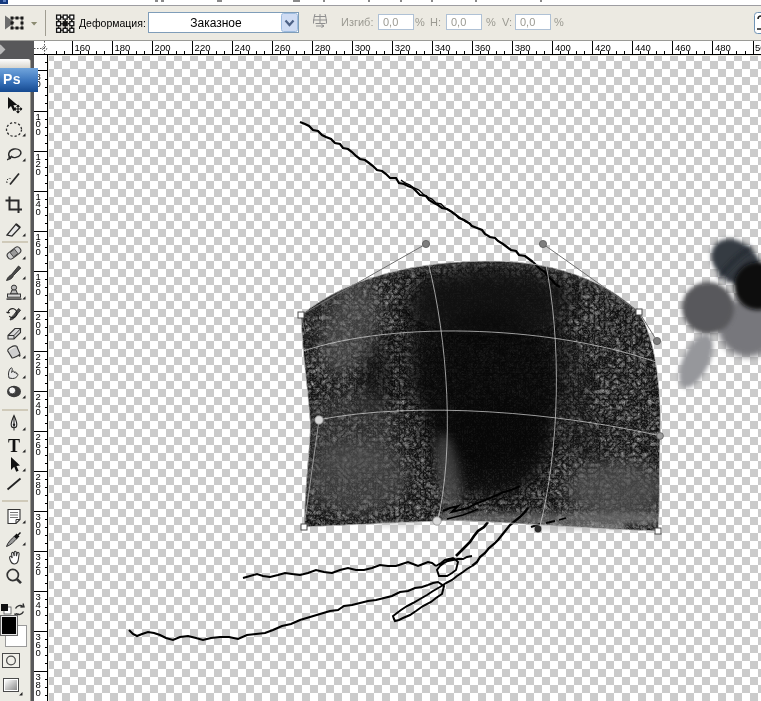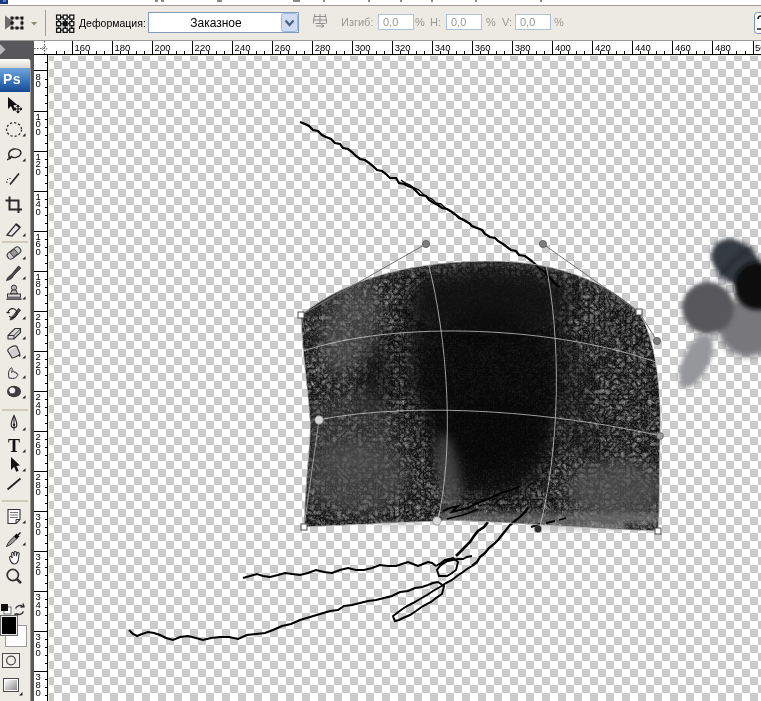--- a/index.html
+++ b/index.html
@@ -424,21 +424,21 @@
 <text x="486" y="26" font-family="Liberation Sans, sans-serif" font-size="11" fill="#9b9a92">%</text>
 <text x="502" y="26" font-family="Liberation Sans, sans-serif" font-size="11" fill="#9b9a92">V:</text>
 <rect x="515.5" y="14.5" width="35" height="15" fill="#fff" stroke="#afc1d5"></rect>
     <text x="520" y="26" font-family="Liberation Sans, sans-serif" font-size="11" fill="#9b9a92">0,0</text>
 <text x="554" y="26" font-family="Liberation Sans, sans-serif" font-size="11" fill="#9b9a92">%</text>
 <rect x="754.5" y="12.5" width="12" height="21" rx="3" fill="#fff" stroke="#6f93b5"></rect>
 <path d="M758,19 a3,3 0 1 1 3,3 M757,29 l4,0" stroke="#222" stroke-width="1.6" fill="none"></path>
 </svg>
 <div style="position:absolute;left:0;top:59px;width:30px;height:642px;background:#ecebe4;border-right:1px solid #9a988f;border-top-right-radius:3px"></div>
 <div style="position:absolute;left:0;top:59px;width:30px;height:9px;background:linear-gradient(#ffffff,#d8d5cd);border-top-right-radius:3px;border-bottom:1px solid #c0beb6"></div>
-<div style="position:absolute;left:0;top:68px;width:30px;height:24px;background:linear-gradient(#71a5dc,#3a74bc 55%,#15498f);text-align:right;">
+<div style="position:absolute;left:0;top:68px;width:38px;height:24px;background:linear-gradient(#71a5dc,#3a74bc 55%,#15498f);text-align:right;">
     <span style="position:absolute;left:3px;top:3px;font-family:'Liberation Sans',sans-serif;font-weight:bold;font-size:14px;color:#fff;letter-spacing:0.5px">Ps</span>
   </div>
 <svg style="position:absolute;left:0;top:59px" width="30" height="642" viewBox="0 59 30 642">
 <g transform="translate(4,96)">
       <path d="M4,1 L4,13 L7,10 L9.3,15 L11.6,13.9 L9.4,9.2 L13.4,9 Z" fill="#111"></path>
       <path d="M14,9 L14,17 M10,13 L18,13 M14,9 L12.6,10.8 M14,9 L15.4,10.8 M14,17 L12.6,15.2 M14,17 L15.4,15.2 M10,13 L11.8,11.6 M10,13 L11.8,14.4 M18,13 L16.2,11.6 M18,13 L16.2,14.4" stroke="#111" stroke-width="1.1" fill="none"></path>
     </g>
 <g transform="translate(4,120)">
       <ellipse cx="10" cy="9.5" rx="7.5" ry="6.8" fill="none" stroke="#2b2b2b" stroke-width="1.3" stroke-dasharray="2.2 2"></ellipse>
     </g>

